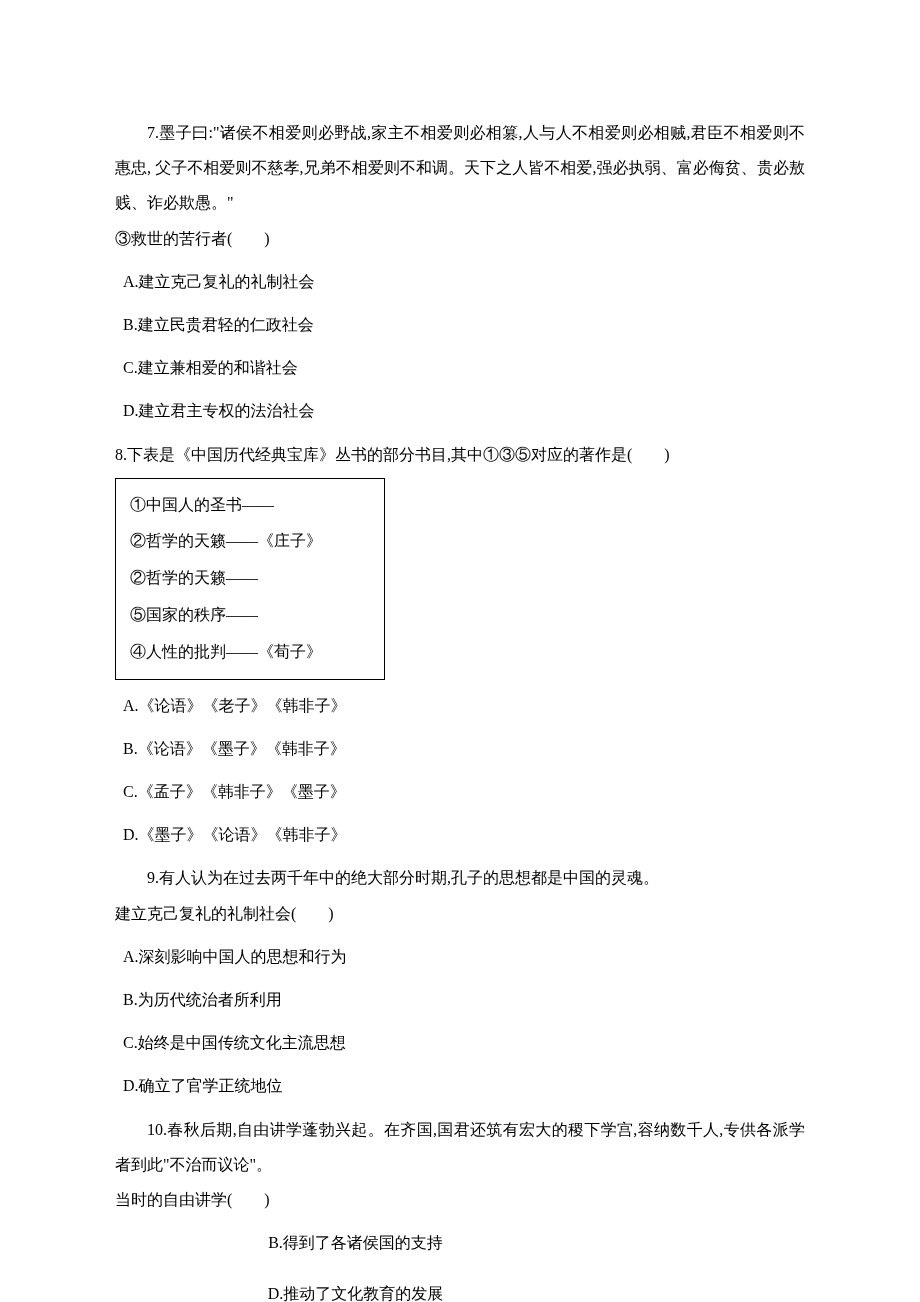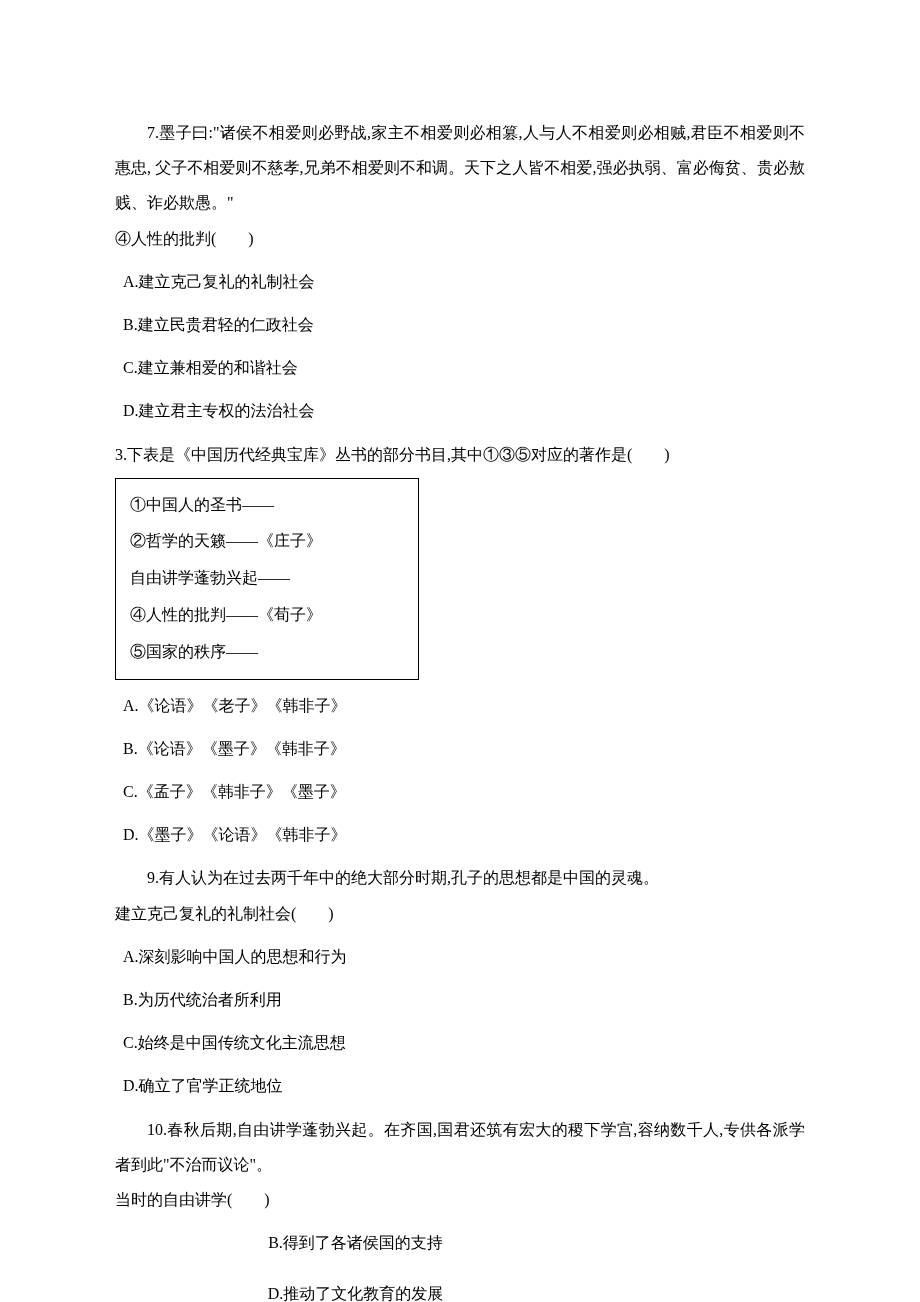--- a/index.html
+++ b/index.html
@@ -23,21 +23,21 @@
     .indent {
       text-indent: 2em;
     }
     .option {
       margin: 8px;
     }
     .box {
       border: 1px solid #000;
       padding: 8px 2px 8px 14px;
       margin: 6px 4px 6px 0;
-      width: 304px;
+      width: 270px;
     }
     .box .line {
       line-height: 2.3;
     }
     .two-col {
       display: flex;
       justify-content: space-between;
     }
     .two-col > div:first-child {
       width: 50%;
@@ -45,33 +45,33 @@
     .two-col > div:last-child {
       width: 50%;
       padding-left: 120px;
       text-align: center;
     }
   </style>
 </head>
 <body>
 
 <div class="paragraph indent">7.墨子曰:"诸侯不相爱则必野战,家主不相爱则必相篡,人与人不相爱则必相贼,君臣不相爱则不惠忠, 父子不相爱则不慈孝,兄弟不相爱则不和调。天下之人皆不相爱,强必执弱、富必侮贫、贵必敖贱、诈必欺愚。"</div>
-<div class="paragraph">④人性的批判(　　)</div>
+<div class="paragraph">③救世的苦行者(　　)</div>
 <div class="option">A.建立克己复礼的礼制社会</div>
 <div class="option">B.建立民贵君轻的仁政社会</div>
 <div class="option">C.建立兼相爱的和谐社会</div>
 <div class="option">D.建立君主专权的法治社会</div>
 
-<div class="paragraph">3.下表是《中国历代经典宝库》丛书的部分书目,其中①③⑤对应的著作是(　　)</div>
+<div class="paragraph">8.下表是《中国历代经典宝库》丛书的部分书目,其中①③⑤对应的著作是(　　)</div>
 <div class="box">
   <div class="line">①中国人的圣书——</div>
   <div class="line">②哲学的天籁——《庄子》</div>
-  <div class="line">自由讲学蓬勃兴起——</div>
+  <div class="line">②哲学的天籁——</div>
+  <div class="line">⑤国家的秩序——</div>
   <div class="line">④人性的批判——《荀子》</div>
-  <div class="line">⑤国家的秩序——</div>
 </div>
 <div class="option">A.《论语》《老子》《韩非子》</div>
 <div class="option">B.《论语》《墨子》《韩非子》</div>
 <div class="option">C.《孟子》《韩非子》《墨子》</div>
 <div class="option">D.《墨子》《论语》《韩非子》</div>
 
 <div class="paragraph indent">9.有人认为在过去两千年中的绝大部分时期,孔子的思想都是中国的灵魂。</div>
 <div class="paragraph">建立克己复礼的礼制社会(　　)</div>
 <div class="option">A.深刻影响中国人的思想和行为</div>
 <div class="option">B.为历代统治者所利用</div>

